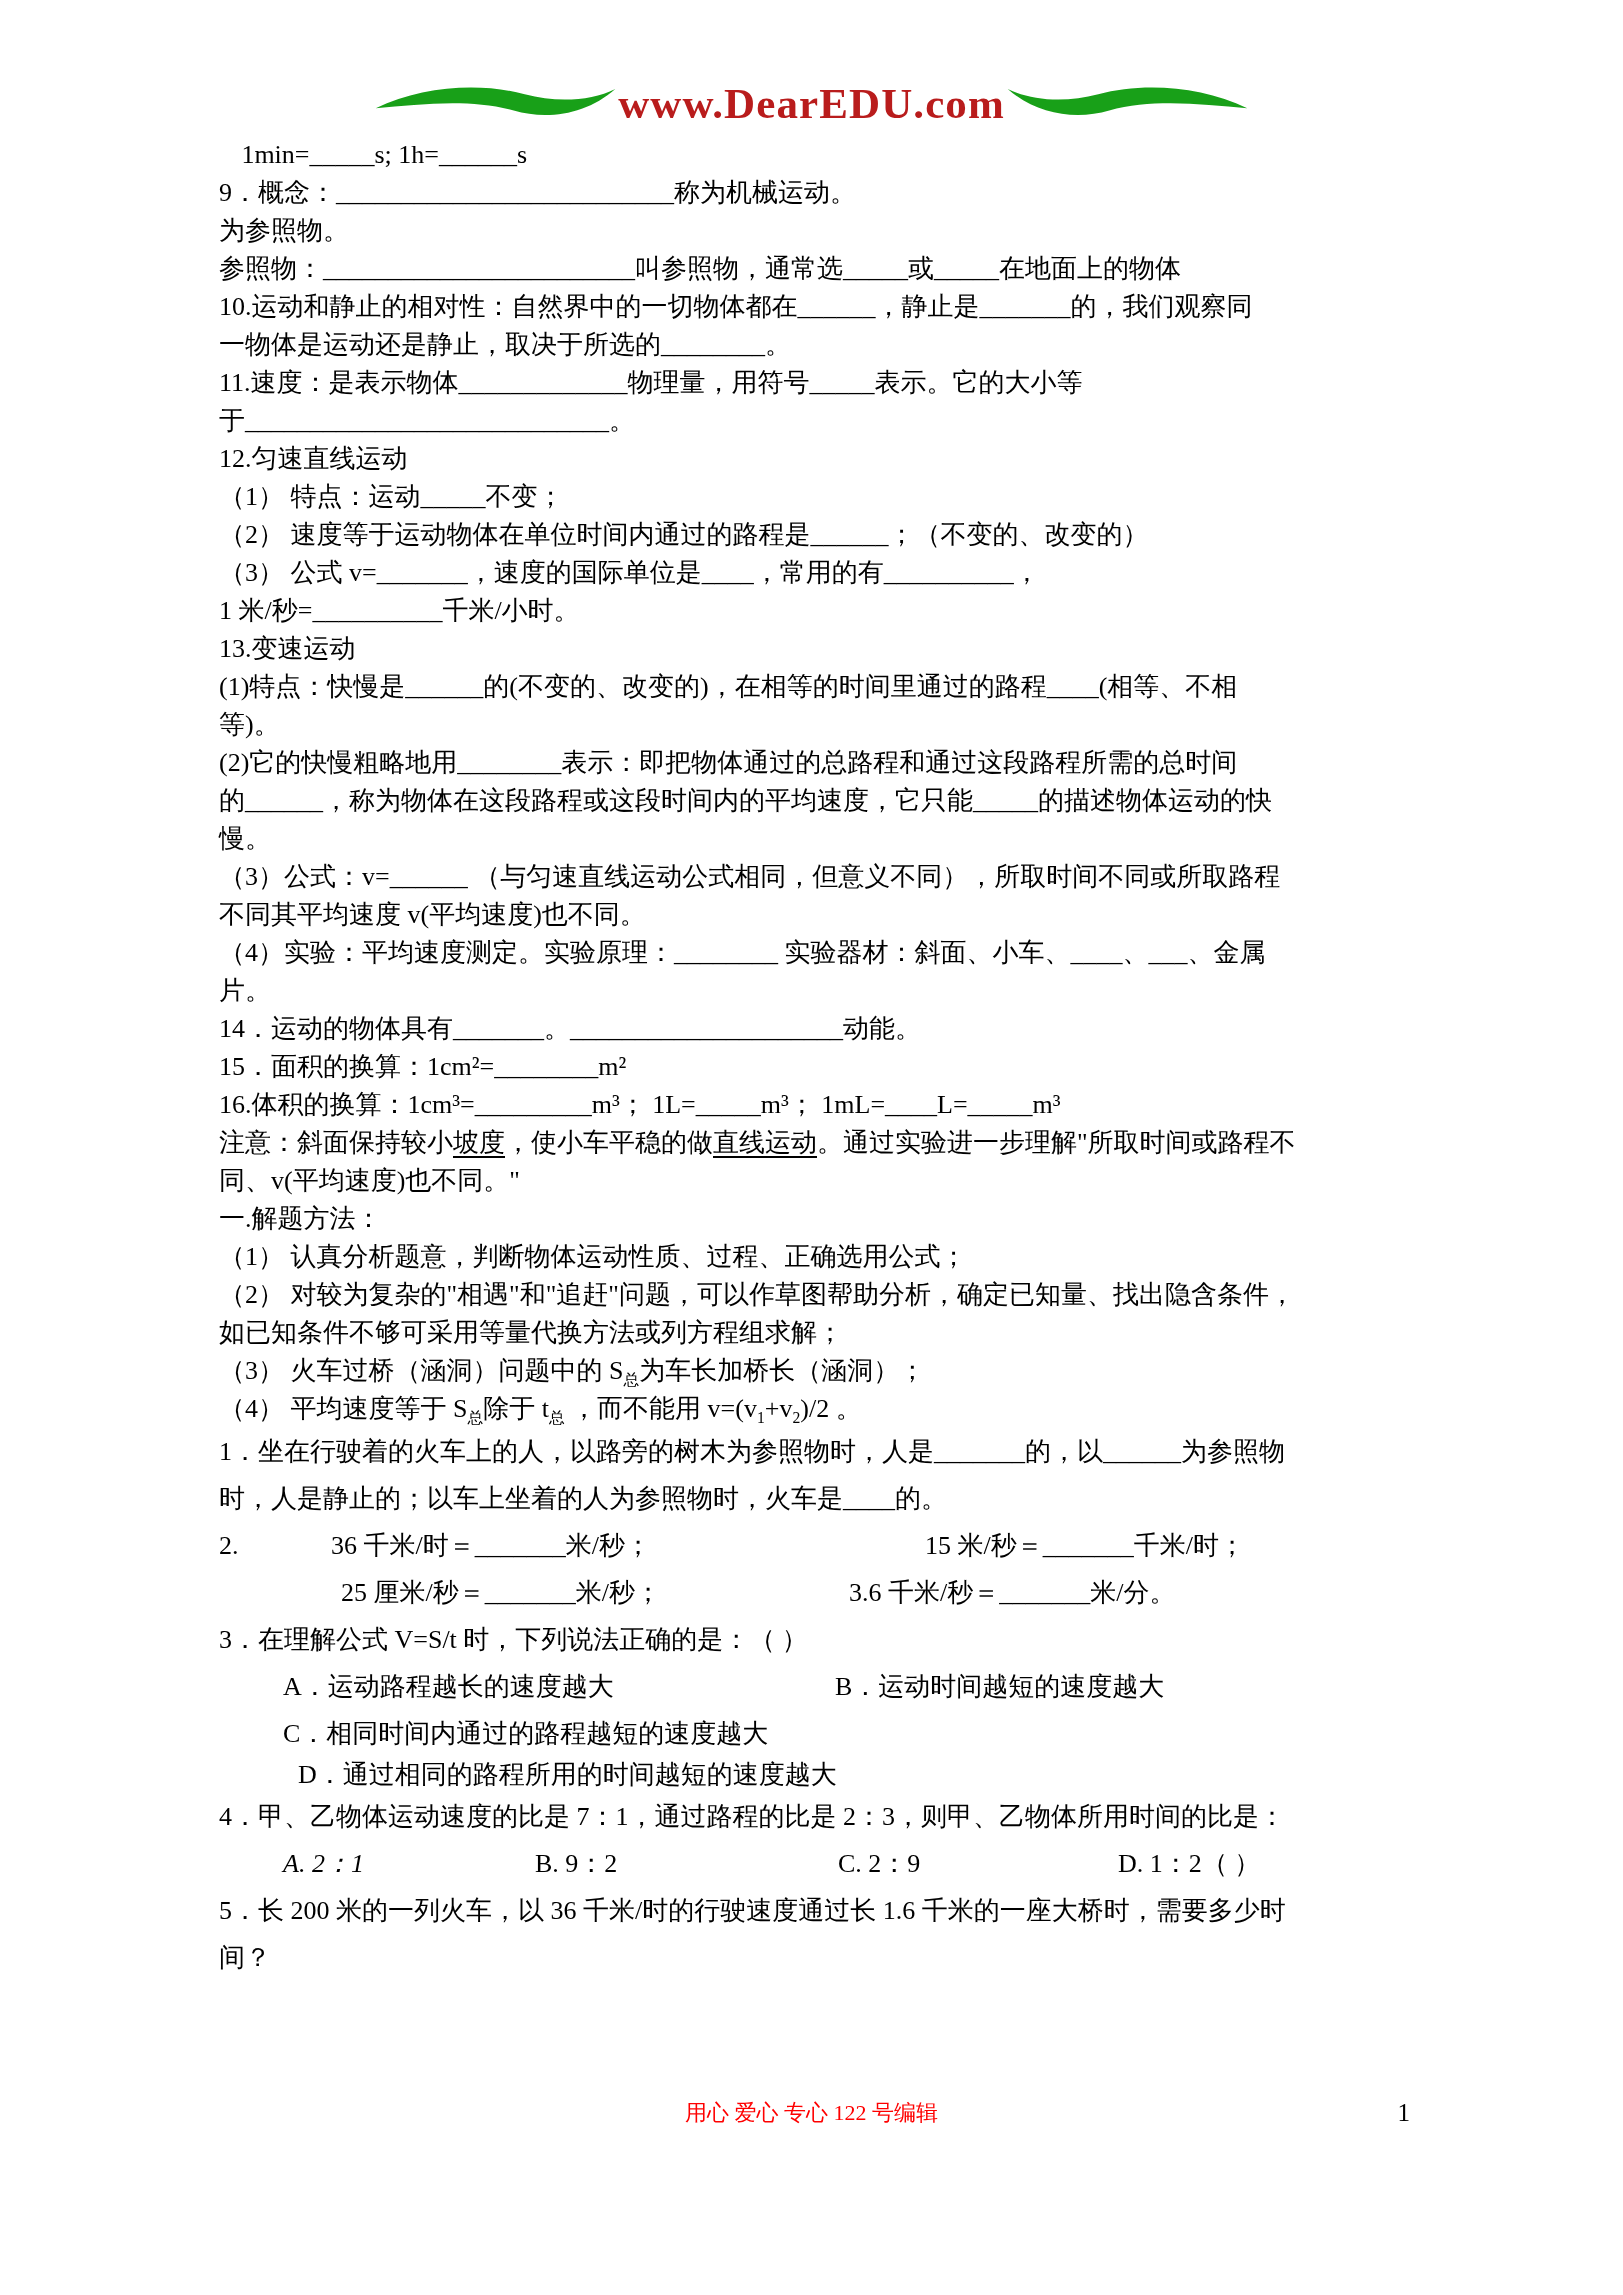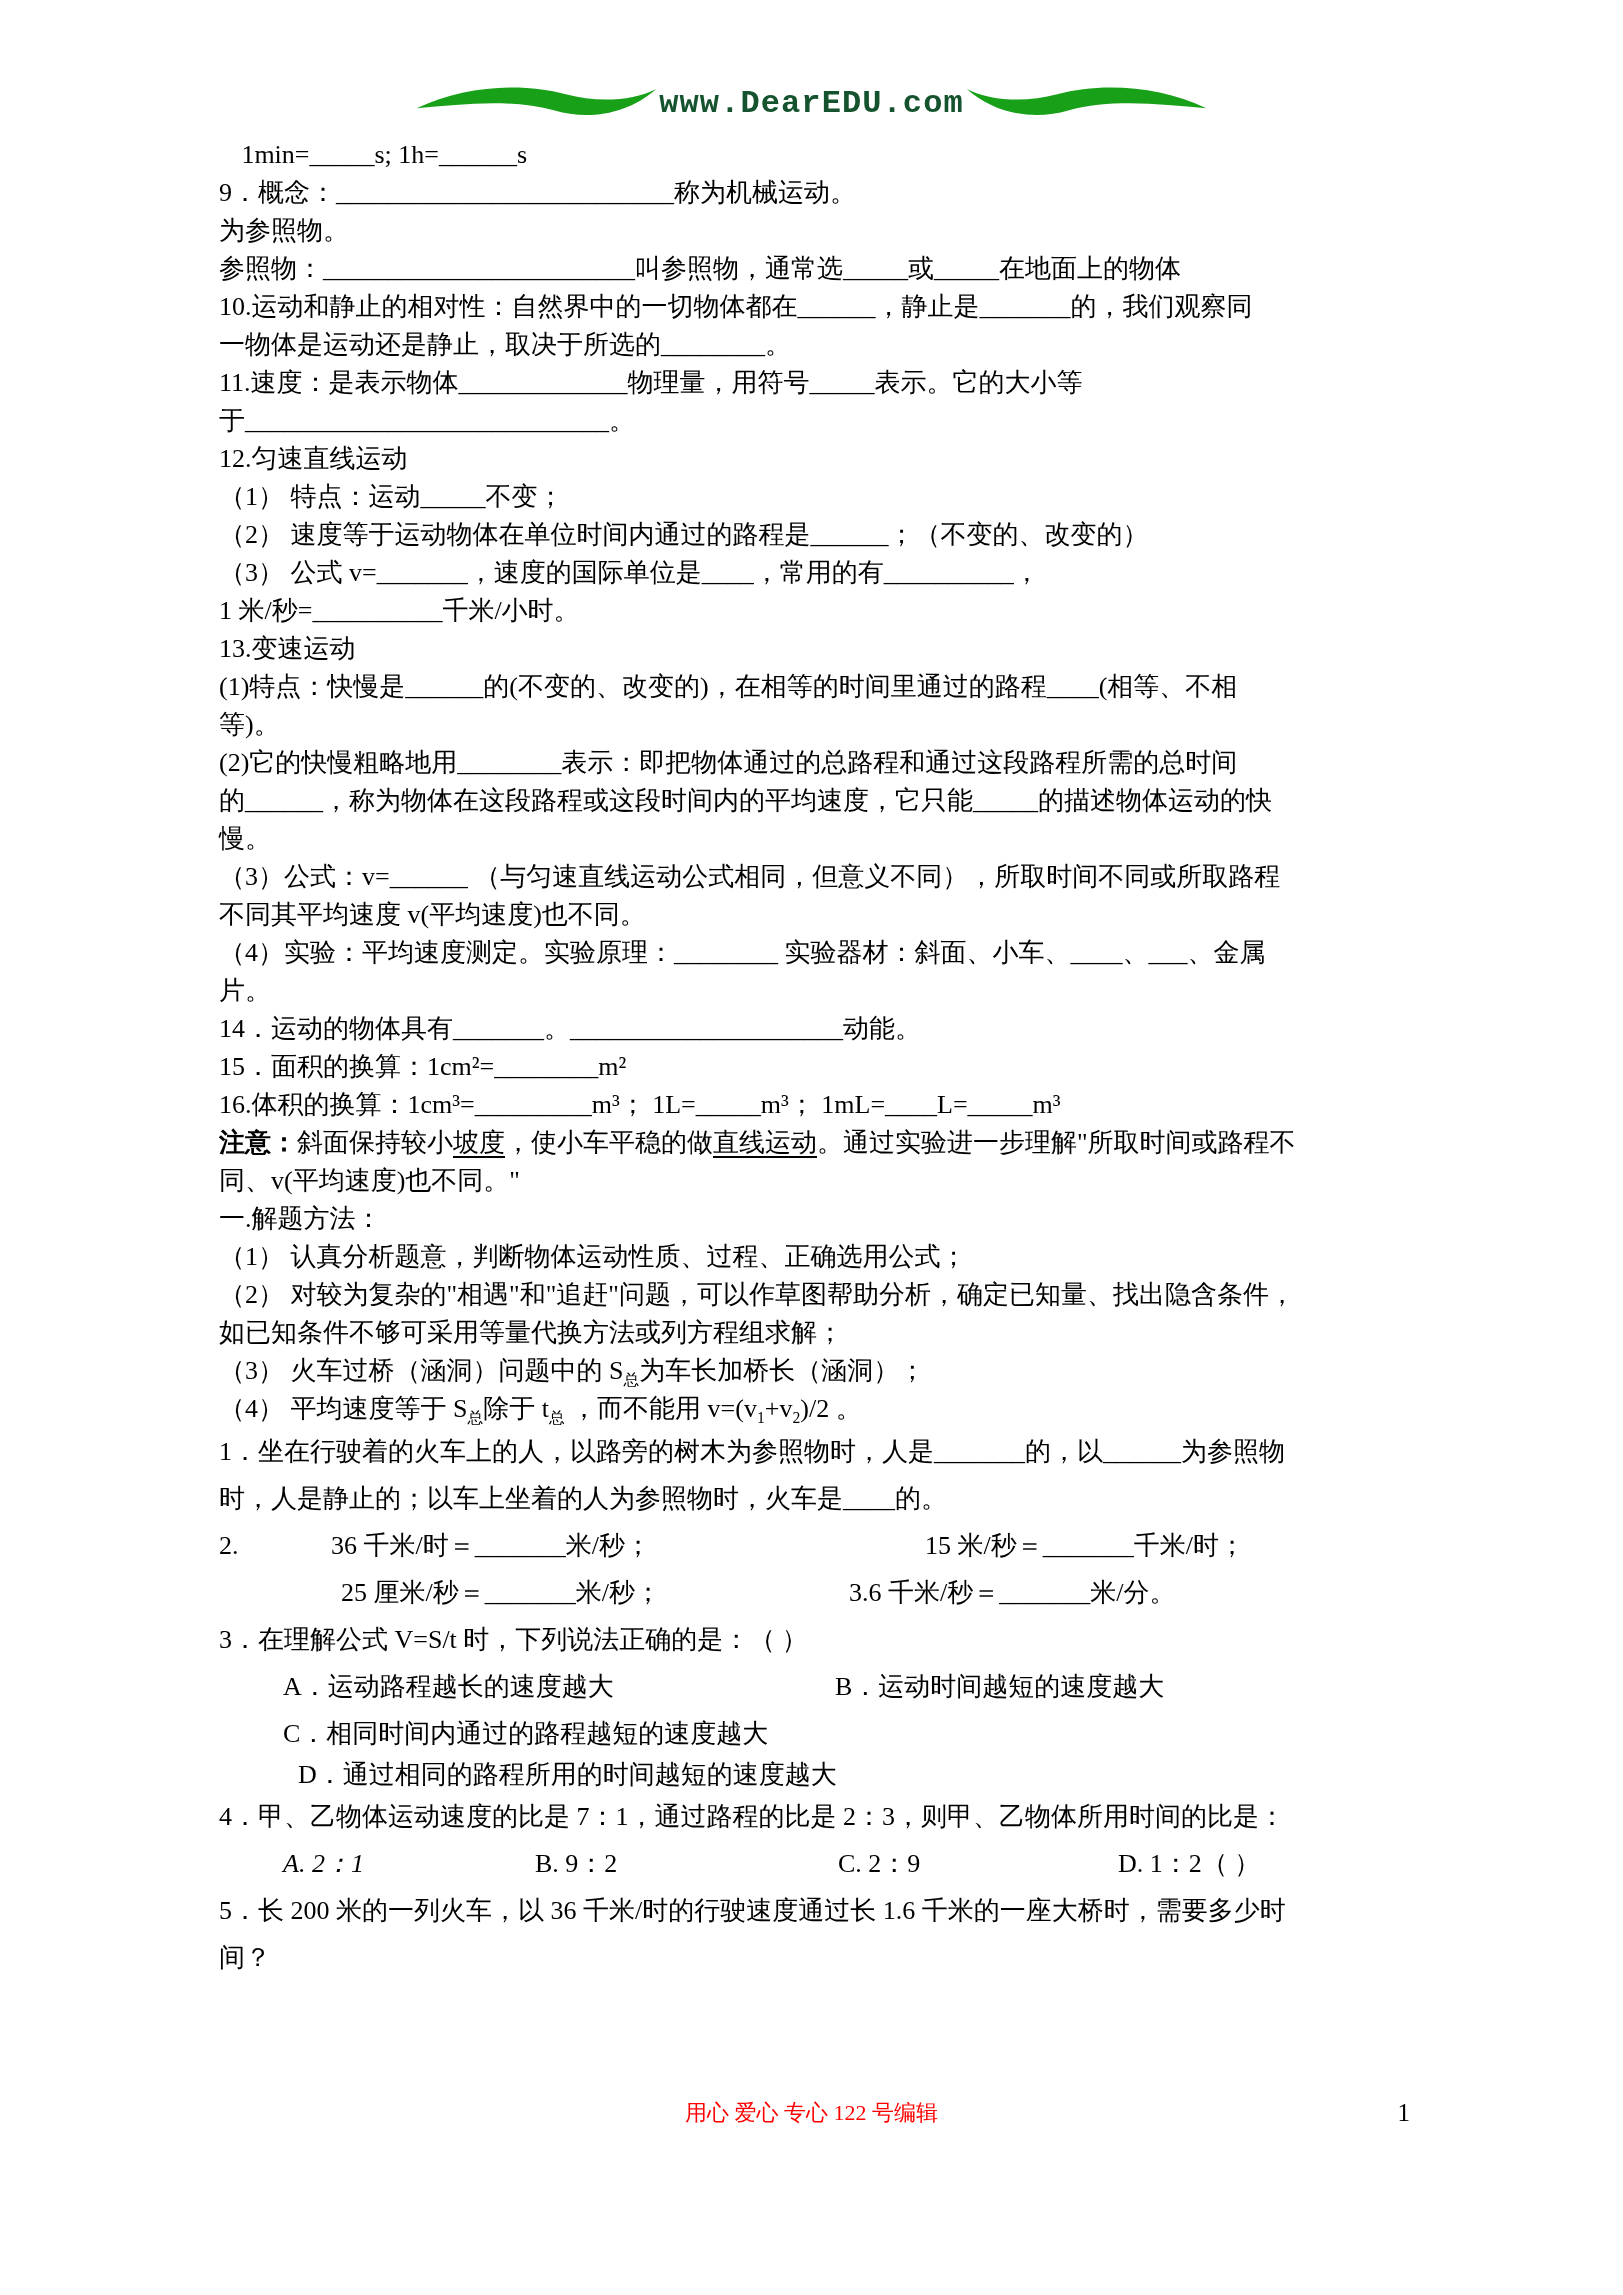--- a/index.html
+++ b/index.html
@@ -15,44 +15,44 @@
   }
   
   .logo{
     position:absolute;
     top:77px;left:0;width:100%;
     display:flex;justify-content:center;align-items:center;gap:2.2px;
   }
   .sw{width:241px;height:54px;}
   .flip{transform:scaleX(-1);}
   .logo-text{
-    color:#14532d;
+    color:#b91c1c;
     font-weight:bold;
-    font-size:32px;
+    font-size:43px;
     letter-spacing:1.1px;
-    font-family:Liberation Mono, monospace;
+    font-family:Liberation Serif, serif;
     white-space:nowrap;
     line-height:54px;
   }
   
   .content{
     position:absolute;
     left:219px;
     top:136px;
     width:1203px;
   }
   .line{white-space:nowrap;}
   .s1{height:38px;line-height:38px;}
   .s2{height:47px;line-height:47px;}
   .tight{height:36px;line-height:36px;}
   .ind40{padding-left:22.4px;}
   .ind115{padding-left:64px;}
   .ind140{padding-left:79px;}
   .mt18{margin-top:10px;}
-  .bold{font-weight:bold;}
+  .bold{font-weight:normal;}
   .u{text-decoration:underline;text-decoration-thickness:2.2px;text-underline-offset:4.5px;}
   .sb{font-size:15.7px;vertical-align:-5.6px;}
   .q2num{display:inline-block;width:112px;}
   .q2c1{display:inline-block;width:594px;}
   .q2c1b{display:inline-block;width:508px;}
   .q2ind{display:inline-block;width:10px;}
   .optA{display:inline-block;width:552px;}
   .o1{display:inline-block;width:252px;font-style:italic;}
   .o2{display:inline-block;width:303px;}
   .o3{display:inline-block;width:280px;}

